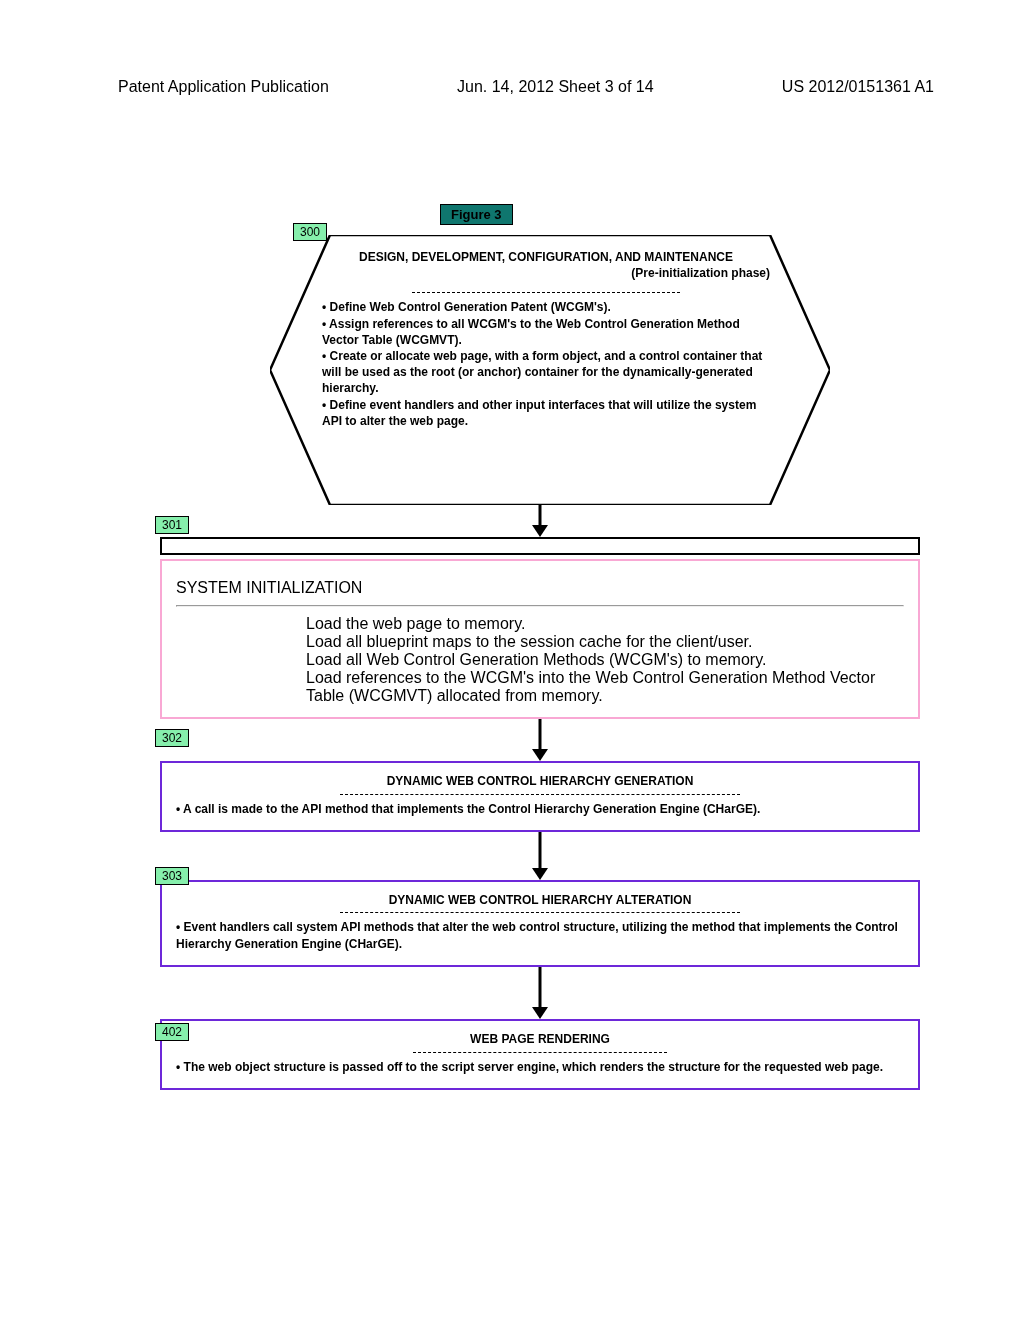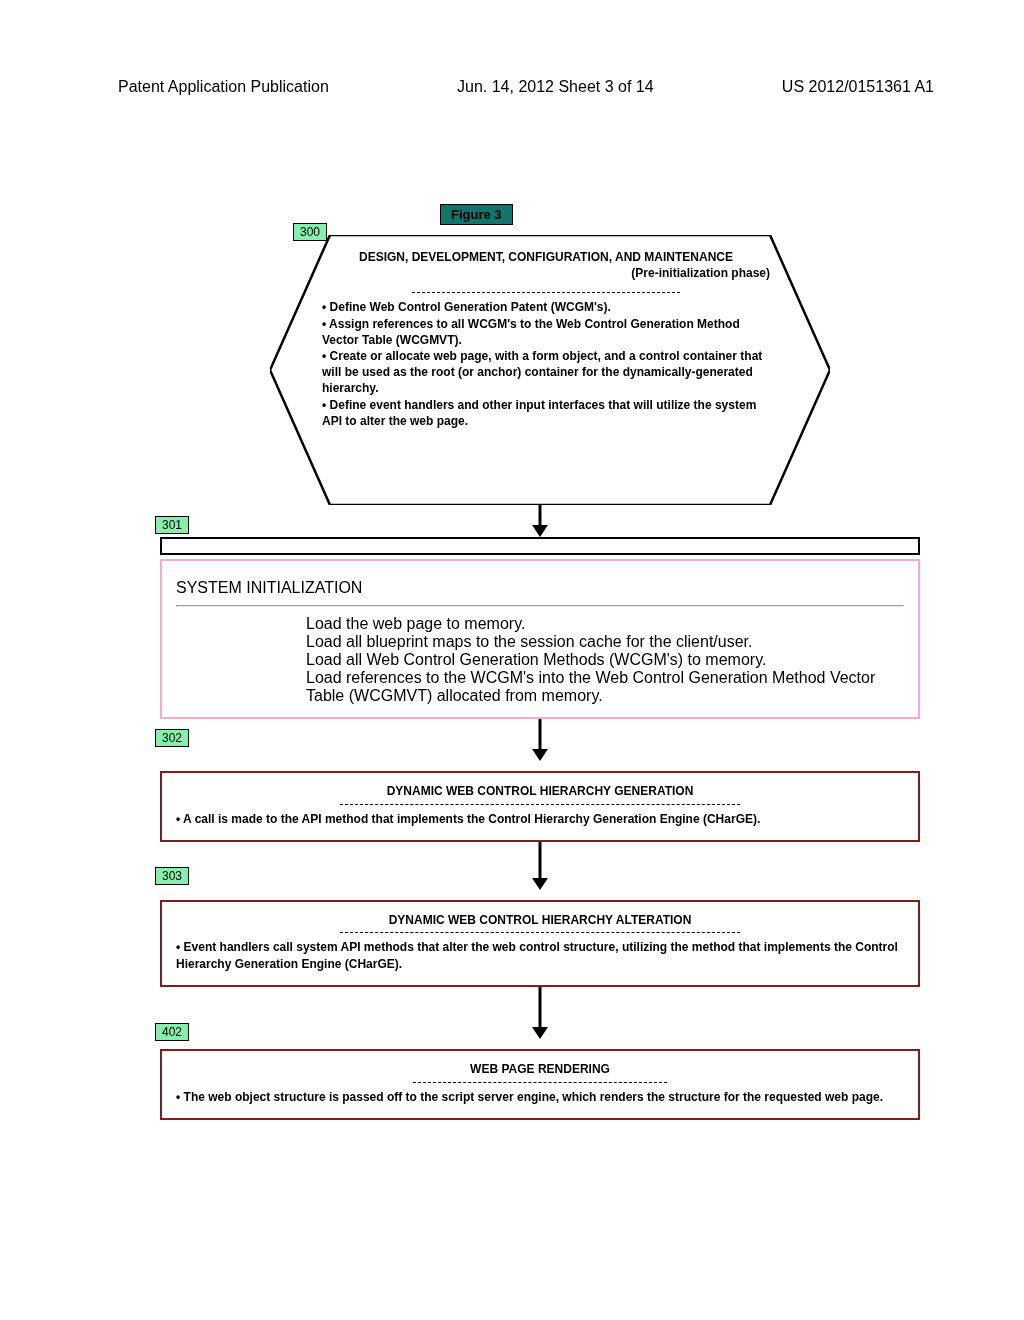--- a/index.html
+++ b/index.html
@@ -104,26 +104,26 @@
     content: "•  ";
   }
 
   .arrow {
     text-align: center;
     margin: 0 auto;
   }
   .arrow svg { display: block; margin: 0 auto; }
 
   .box {
-    border: 2px solid #7f1d1d;
+    border: 2px solid #6d28d9;
     position: relative;
     padding: 10px 14px 12px;
     font-size: 12px;
     line-height: 1.4;
-    margin-top: 10px;
+    margin-top: 0;
   }
   .box .title {
     text-align: center;
     font-weight: bold;
     font-size: 12px;
   }
   .box hr {
     border: none;
     border-top: 1.5px dashed #000;
     margin: 4px auto 6px;

